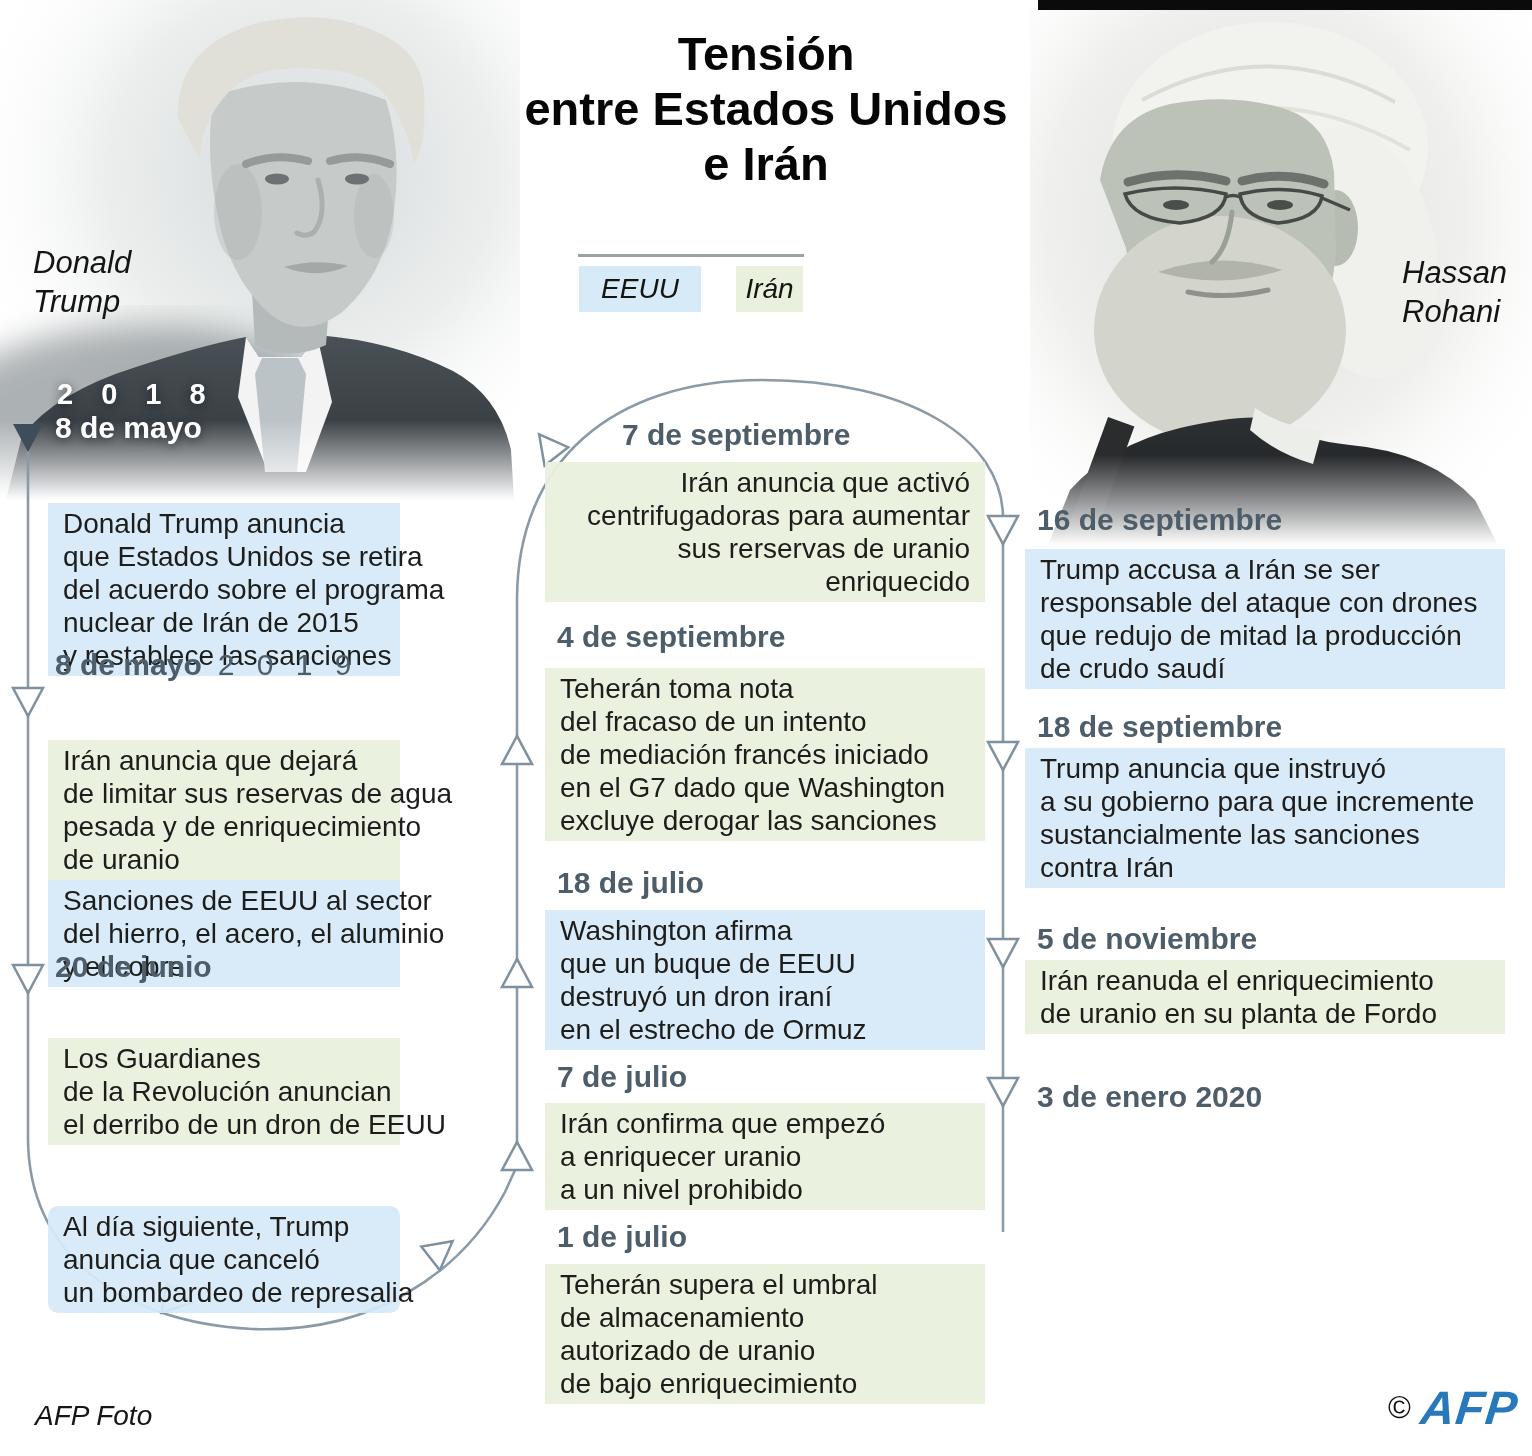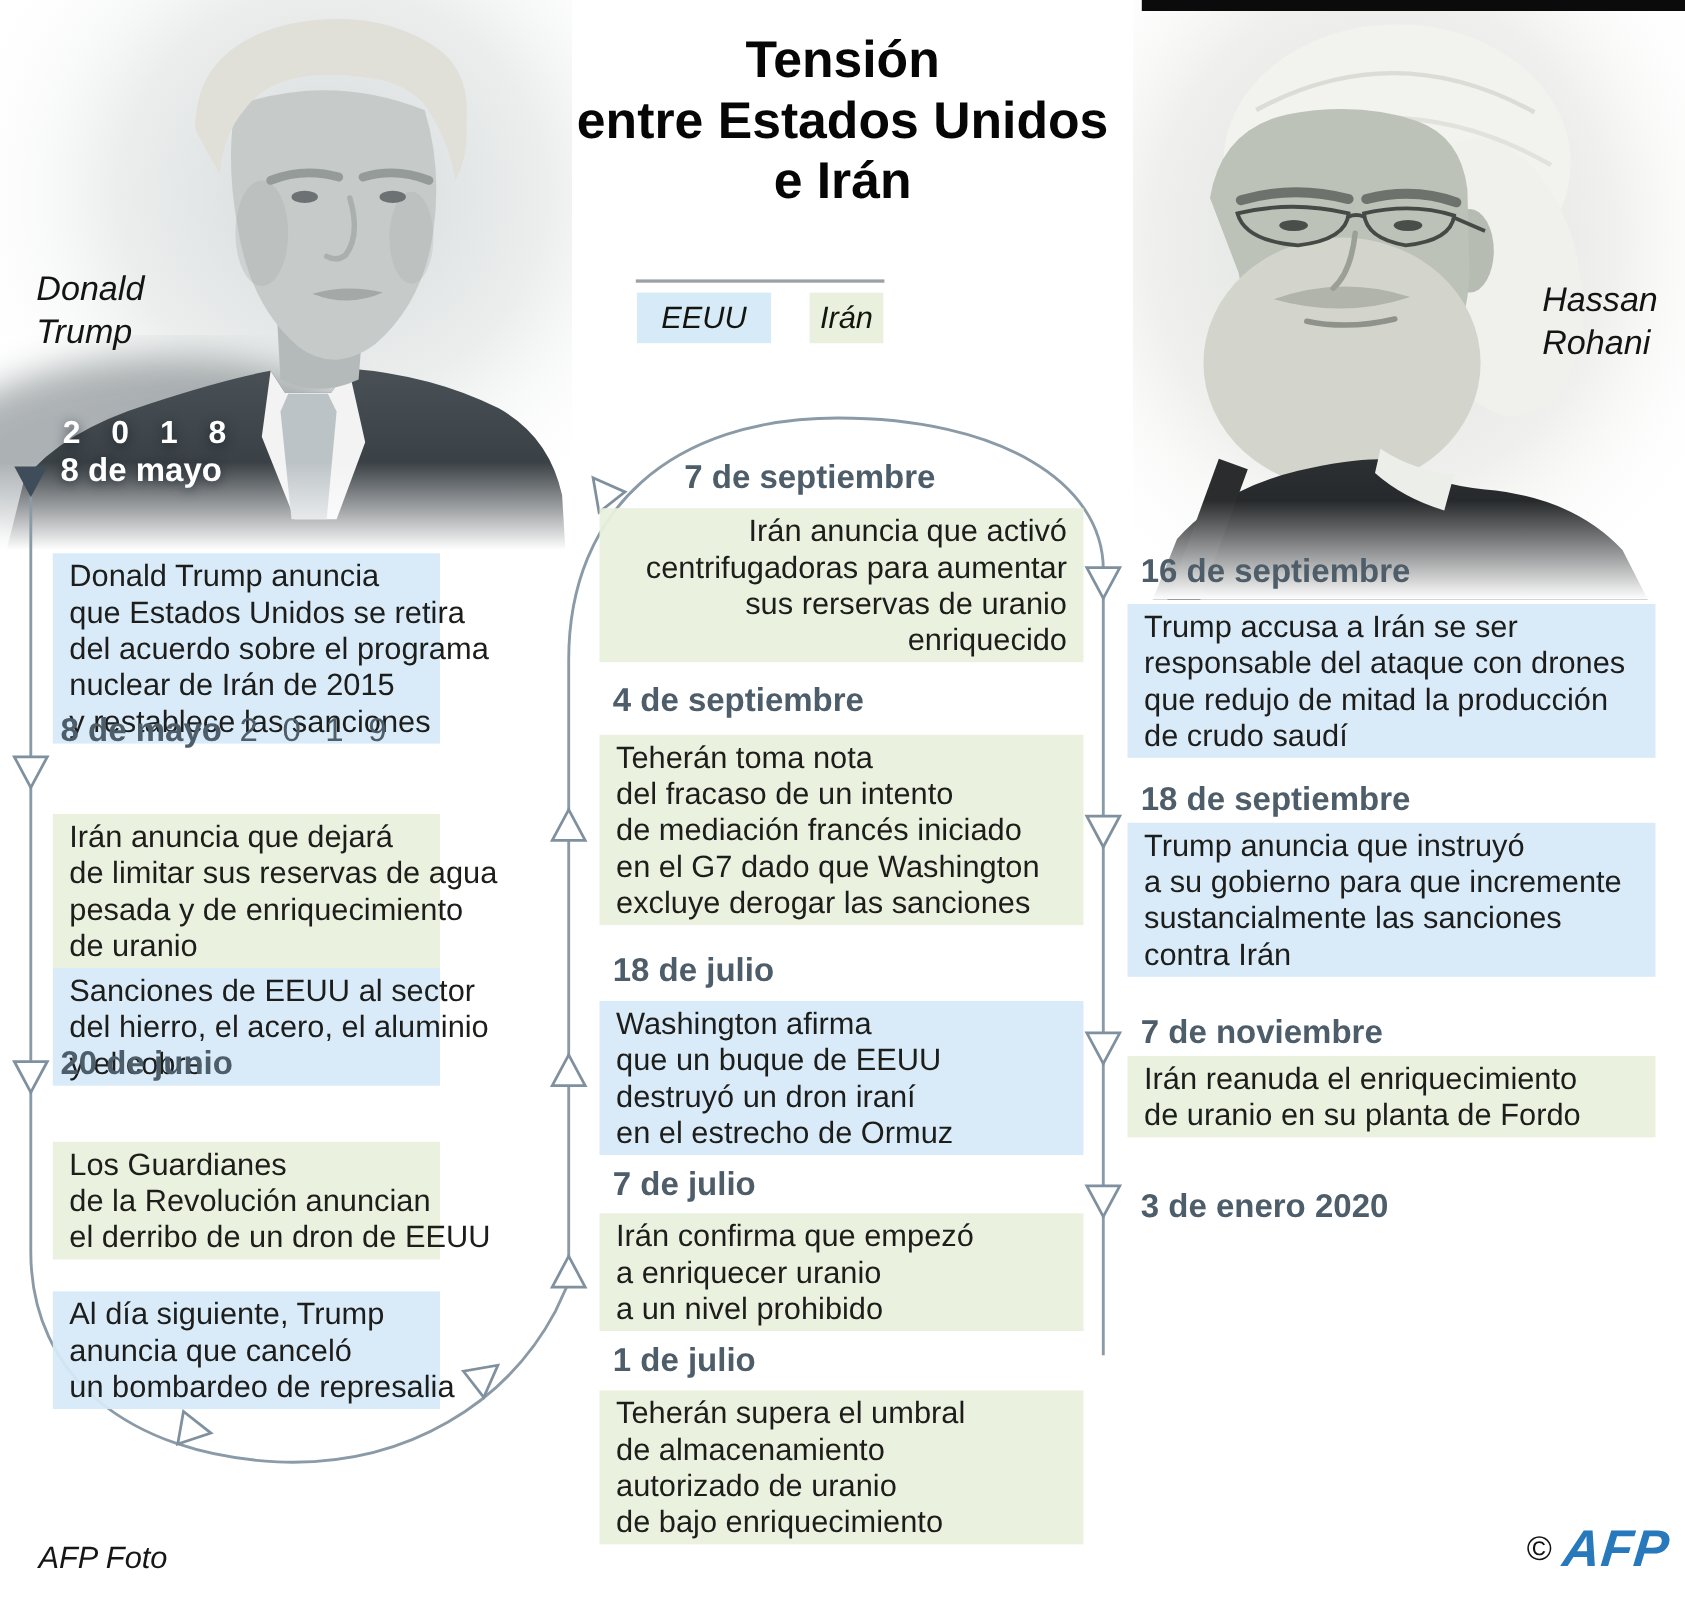--- a/index.html
+++ b/index.html
@@ -188,21 +188,21 @@
 y el cobre</div>
     <div class="abs box iran L prelines" style="top:698px;">Irán anuncia que dejará
 de limitar sus reservas de agua
 pesada y de enriquecimiento
 de uranio</div>
 
     <div class="abs date dL" style="top:950px;">20 de junio</div>
     <div class="abs box iran L prelines" style="top:996px;">Los Guardianes
 de la Revolución anuncian
 el derribo de un dron de EEUU</div>
-    <div class="abs box eeuu L prelines" style="top:1132px;">Al día siguiente, Trump
+    <div class="abs box eeuu L prelines" style="top:1164px;border-radius:10px;">Al día siguiente, Trump
 anuncia que canceló
 un bombardeo de represalia</div>
 
     <div class="abs date" style="left:622px;top:418px;">7 de septiembre</div>
     <div class="abs box iran C prelines" style="top:462px;text-align:right;">Irán anuncia que activó
 centrifugadoras para aumentar
 sus rerservas de uranio
 enriquecido</div>
 
     <div class="abs date dC" style="top:620px;">4 de septiembre</div>
@@ -234,21 +234,21 @@
 responsable del ataque con drones
 que redujo de mitad la producción
 de crudo saudí</div>
 
     <div class="abs date dR" style="top:710px;">18 de septiembre</div>
     <div class="abs box eeuu R prelines" style="top:748px;">Trump anuncia que instruyó
 a su gobierno para que incremente
 sustancialmente las sanciones
 contra Irán</div>
 
-    <div class="abs date dR" style="top:922px;">7 de noviembre</div>
+    <div class="abs date dR" style="top:922px;">5 de noviembre</div>
     <div class="abs box iran R prelines" style="top:960px;">Irán reanuda el enriquecimiento
 de uranio en su planta de Fordo</div>
 
     <div class="abs date dR" style="top:1080px;">3 de enero 2020</div>
 
     <div class="abs credit">AFP Foto</div>
     <div class="abs afp-logo">
       <span class="afp-copy">©</span>
       <span class="afp-text">AFP</span>
     </div>

